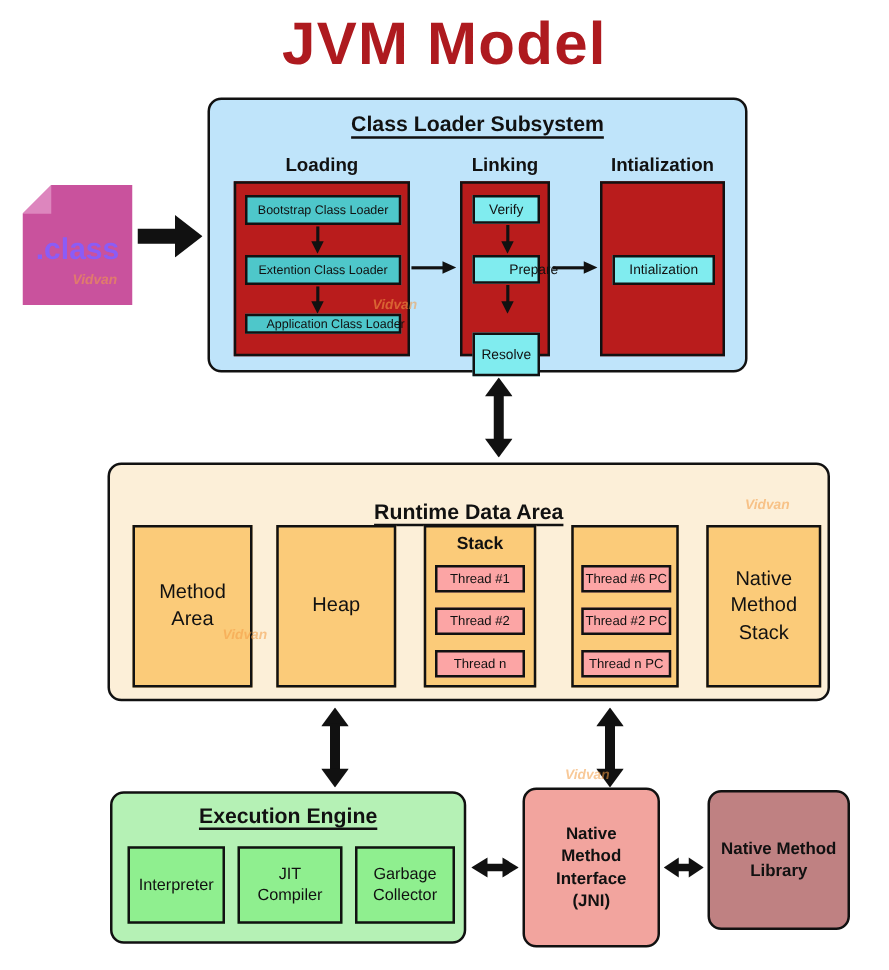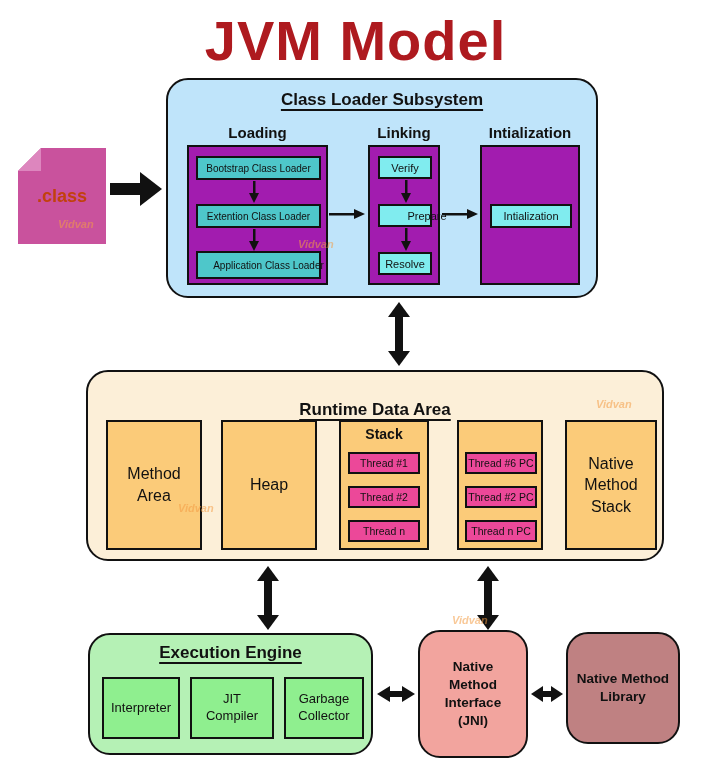--- a/index.html
+++ b/index.html
@@ -13,37 +13,37 @@
     width:711px;
     height:776px;
     background:#ffffff;
     overflow:hidden;
   }
   .abs { position:absolute; }
 
   .main-title {
     top:8px; left:0; width:711px;
     text-align:center;
-    font-size:56px;
+    font-size:48px;
     font-weight:800;
     color:#AE1A1F;
     letter-spacing:1px;
   }
 
   
   .doc-icon { left:18px; top:148px; width:88px; height:96px; }
   .doc-label {
     position:absolute; left:0; top:38px; width:88px;
-    text-align:center; color:#c2410c; font-weight:700; font-size:18px;
+    text-align:center; color:#8b5cf6; font-weight:700; font-size:24px;
   }
 
   
   .big-box {
     border:2px solid #111;
-    border-radius:22px;
+    border-radius:11px;
   }
   .cls-box   { left:166px; top:78px;  width:432px; height:220px; background:#BFE4FA; }
   .rda-box   { left:86px;  top:370px; width:578px; height:191px; background:#FCEFD8; }
   .ee-box    { left:88px;  top:633px; width:285px; height:122px; background:#B5F1B5; }
   .jni-box   { left:418px; top:630px; width:110px; height:128px; background:#F2A49E;
                display:flex; align-items:center; justify-content:center;
                text-align:center; font-weight:700; font-size:13.5px; padding:8px; line-height:1.35; }
   .nml-box   { left:566px; top:632px; width:114px; height:112px; background:#BF8182;
                display:flex; align-items:center; justify-content:center;
                text-align:center; font-weight:700; font-size:13.5px; padding:8px; line-height:1.35; }
@@ -54,34 +54,34 @@
     text-decoration:underline; text-underline-offset:4px; text-decoration-thickness:2px;
   }
 
   .col-label {
     position:absolute;
     text-align:center; font-weight:700; font-size:15px;
   }
 
   .teal-panel {
     position:absolute;
-    background:#a21caf;
+    background:#b91c1c;
     border:2px solid #111;
   }
   .cell {
     position:absolute;
     border:2px solid #111;
     display:flex; align-items:center; justify-content:center;
     text-align:center;
     white-space:nowrap;
   }
   .cell.teal   { background:#4EC7CA; font-size:10px; }
   .cell.cyan   { background:#80ECEF; font-size:11px; }
   .cell.orange {
-    background:#ec4899; font-size:10.5px;
+    background:#fca5a5; font-size:10.5px;
   }
 
   .rda-cell {
     position:absolute;
     background:#FBCB79;
     border:2px solid #111;
   }
   .rda-text {
     display:flex; align-items:center; justify-content:center;
     text-align:center; font-size:16px; line-height:1.35;
@@ -149,21 +149,21 @@
             <polygon points="6,22 1,12 11,12" fill="#111"></polygon>
           </svg>
       </span>
       <div class="cell teal" style="left:7px; top:57px; width:125px; height:24px;">Extention Class Loader</div>
       <span class="abs arrow" style="left:59px; top:82px;">
         <svg width="12" height="22" viewBox="0 0 12 22">
             <rect x="5" y="0" width="2.5" height="14" fill="#111"></rect>
             <polygon points="6,22 1,12 11,12" fill="#111"></polygon>
           </svg>
       </span>
-      <div class="cell teal" style="left:7px; top:104px; width:125px; height:28px;padding-left:20px;">Application Class Loader</div>
+      <div class="cell teal" style="left:7px; top:104px; width:125px; height:16px;padding-left:20px;">Application Class Loader</div>
     </div>
 
     <span class="abs arrow" style="left:161px; top:128px;">
       <svg width="36" height="12" viewBox="0 0 36 12">
           <rect x="0" y="5" width="27" height="2.5" fill="#111"></rect>
           <polygon points="36,6 25,1 25,11" fill="#111"></polygon>
         </svg>
     </span>
 
     <div class="teal-panel" style="left:200px; top:65px; width:72px; height:140px;">
@@ -174,21 +174,21 @@
             <polygon points="6,23 1,13 11,13" fill="#111"></polygon>
           </svg>
       </span>
       <div class="cell cyan" style="left:8px; top:57px; width:54px; height:23px;padding-left:44px;">Prepare</div>
       <span class="abs arrow" style="left:30px; top:81px;">
         <svg width="12" height="23" viewBox="0 0 12 23">
             <rect x="5" y="0" width="2.5" height="15" fill="#111"></rect>
             <polygon points="6,23 1,13 11,13" fill="#111"></polygon>
           </svg>
       </span>
-      <div class="cell cyan" style="left:8px; top:105px; width:54px; height:23px;">Resolve</div>
+      <div class="cell cyan" style="left:8px; top:119px; width:54px; height:35px;">Resolve</div>
     </div>
 
     <span class="abs arrow" style="left:274px; top:128px;">
       <svg width="36" height="12" viewBox="0 0 36 12">
           <rect x="0" y="5" width="27" height="2.5" fill="#111"></rect>
           <polygon points="36,6 25,1 25,11" fill="#111"></polygon>
         </svg>
     </span>
 
     <div class="teal-panel" style="left:312px; top:65px; width:100px; height:140px;">

